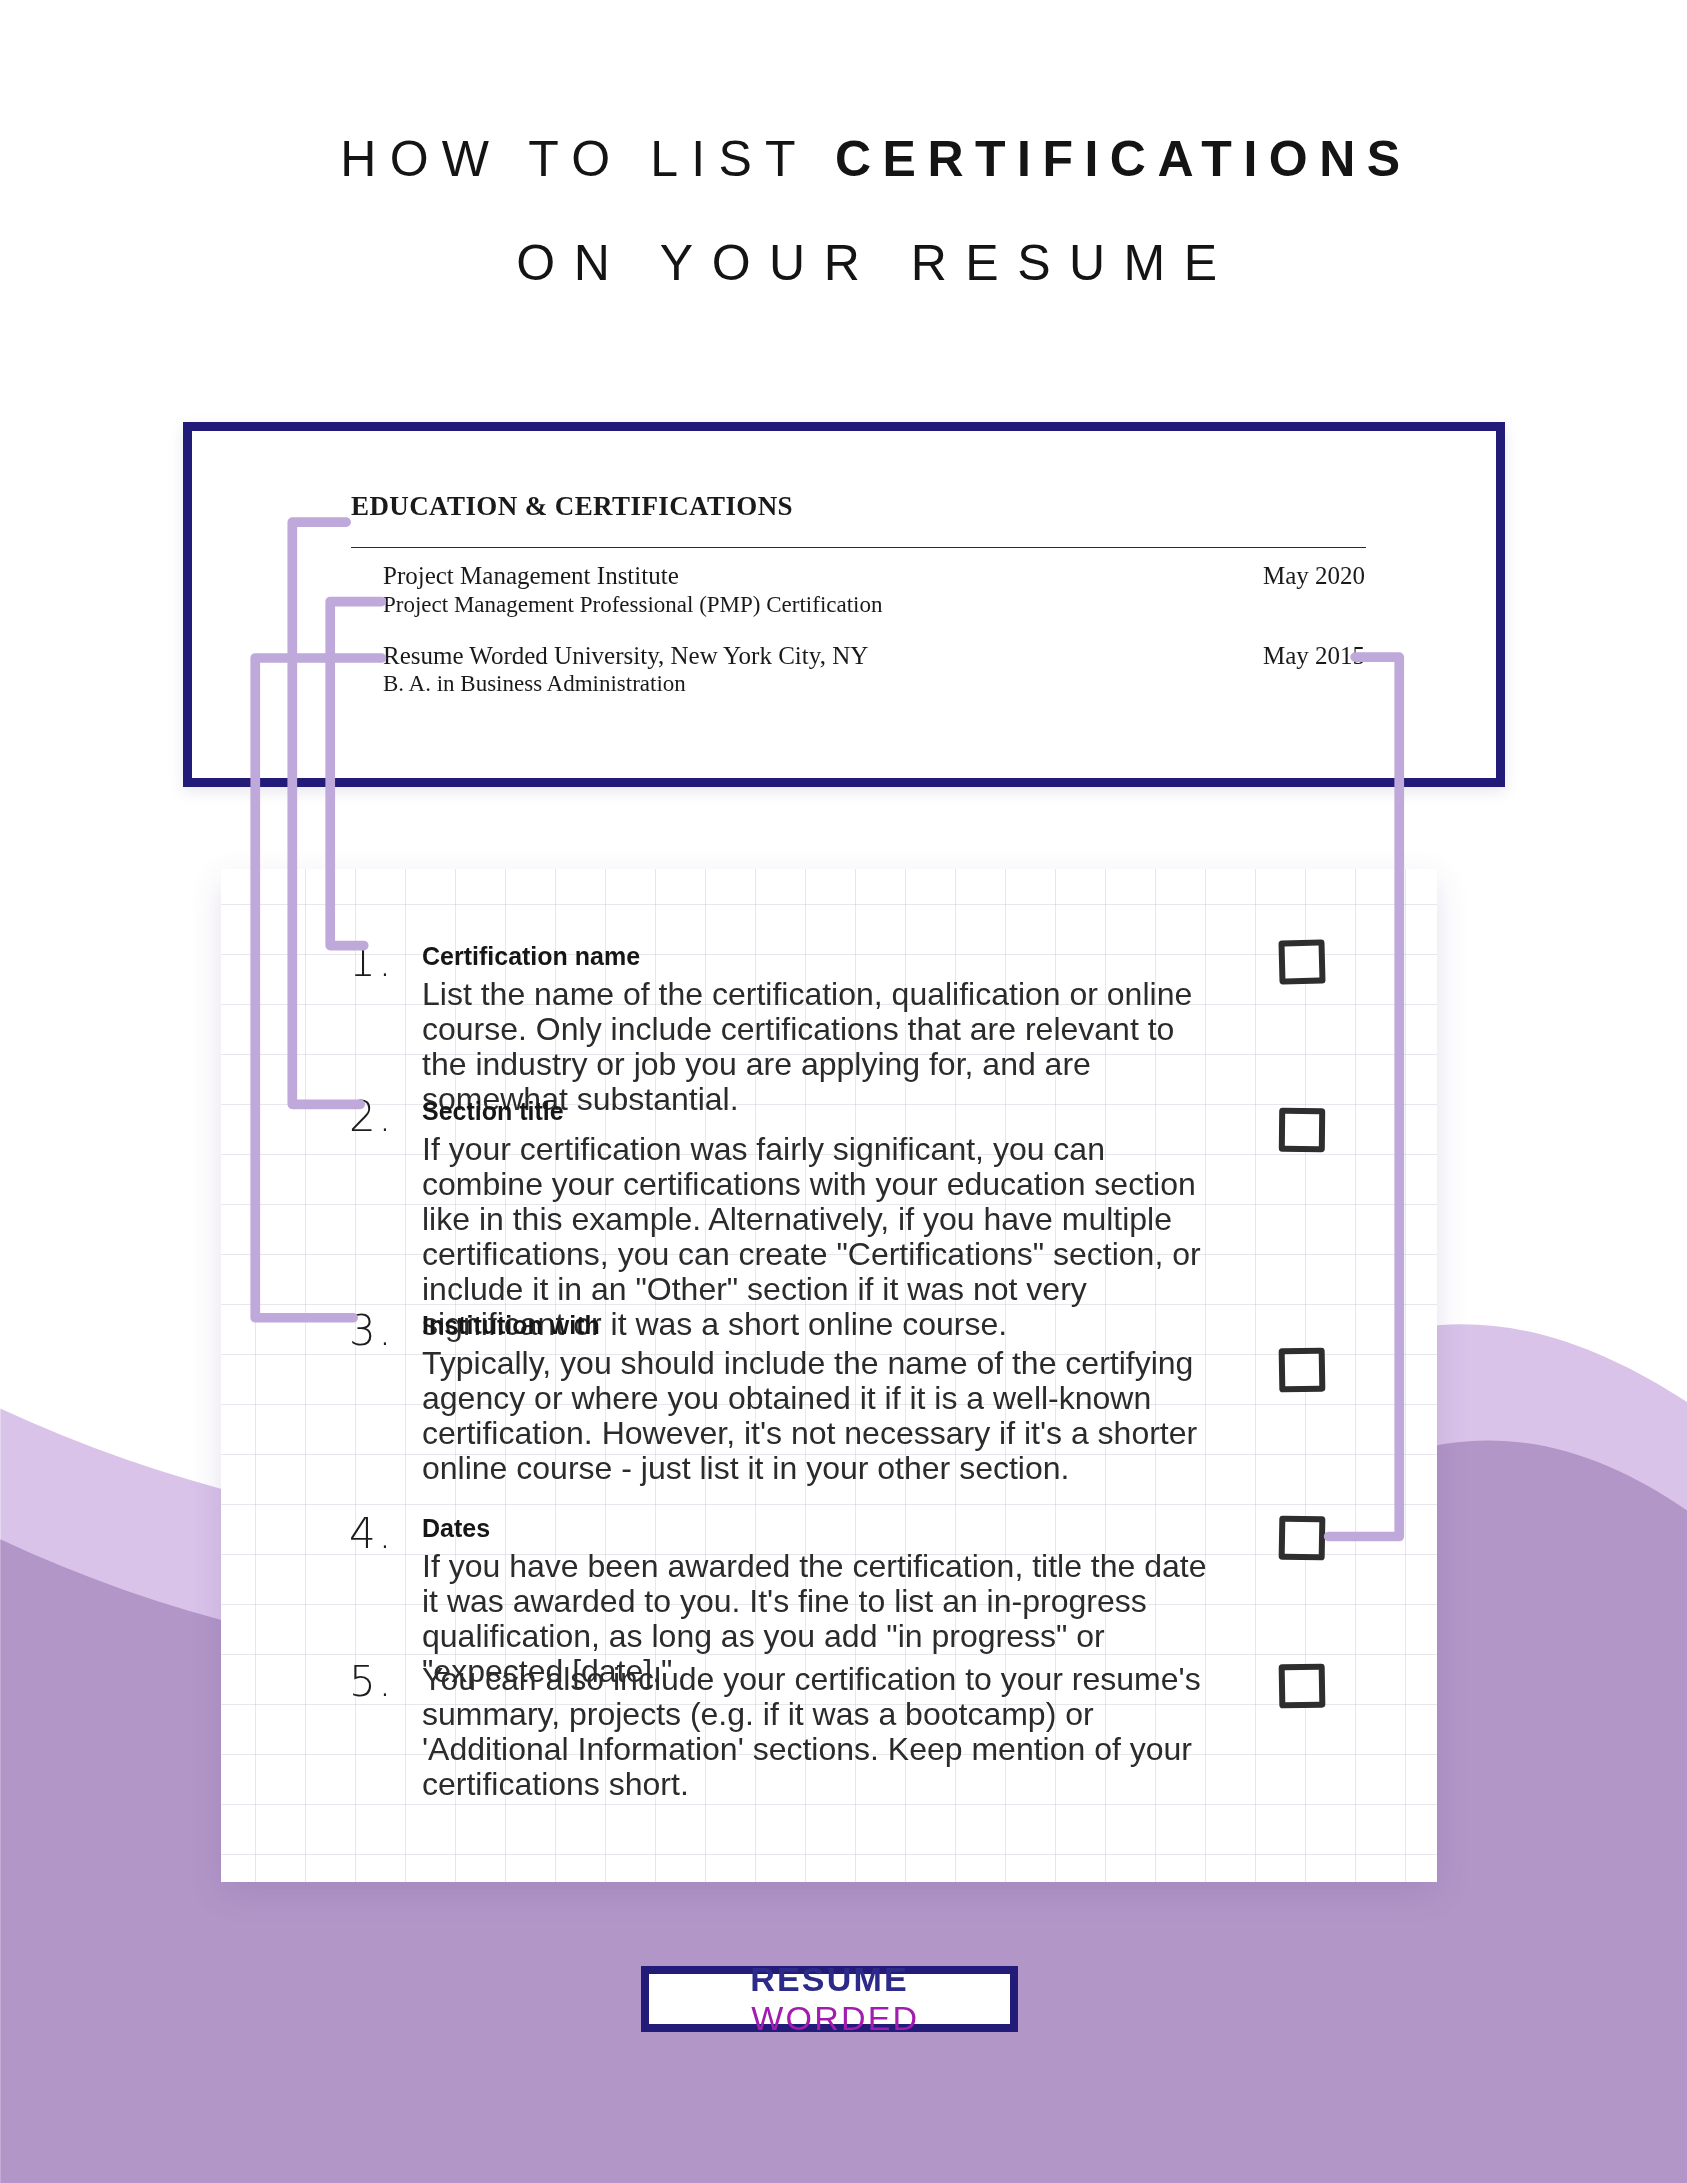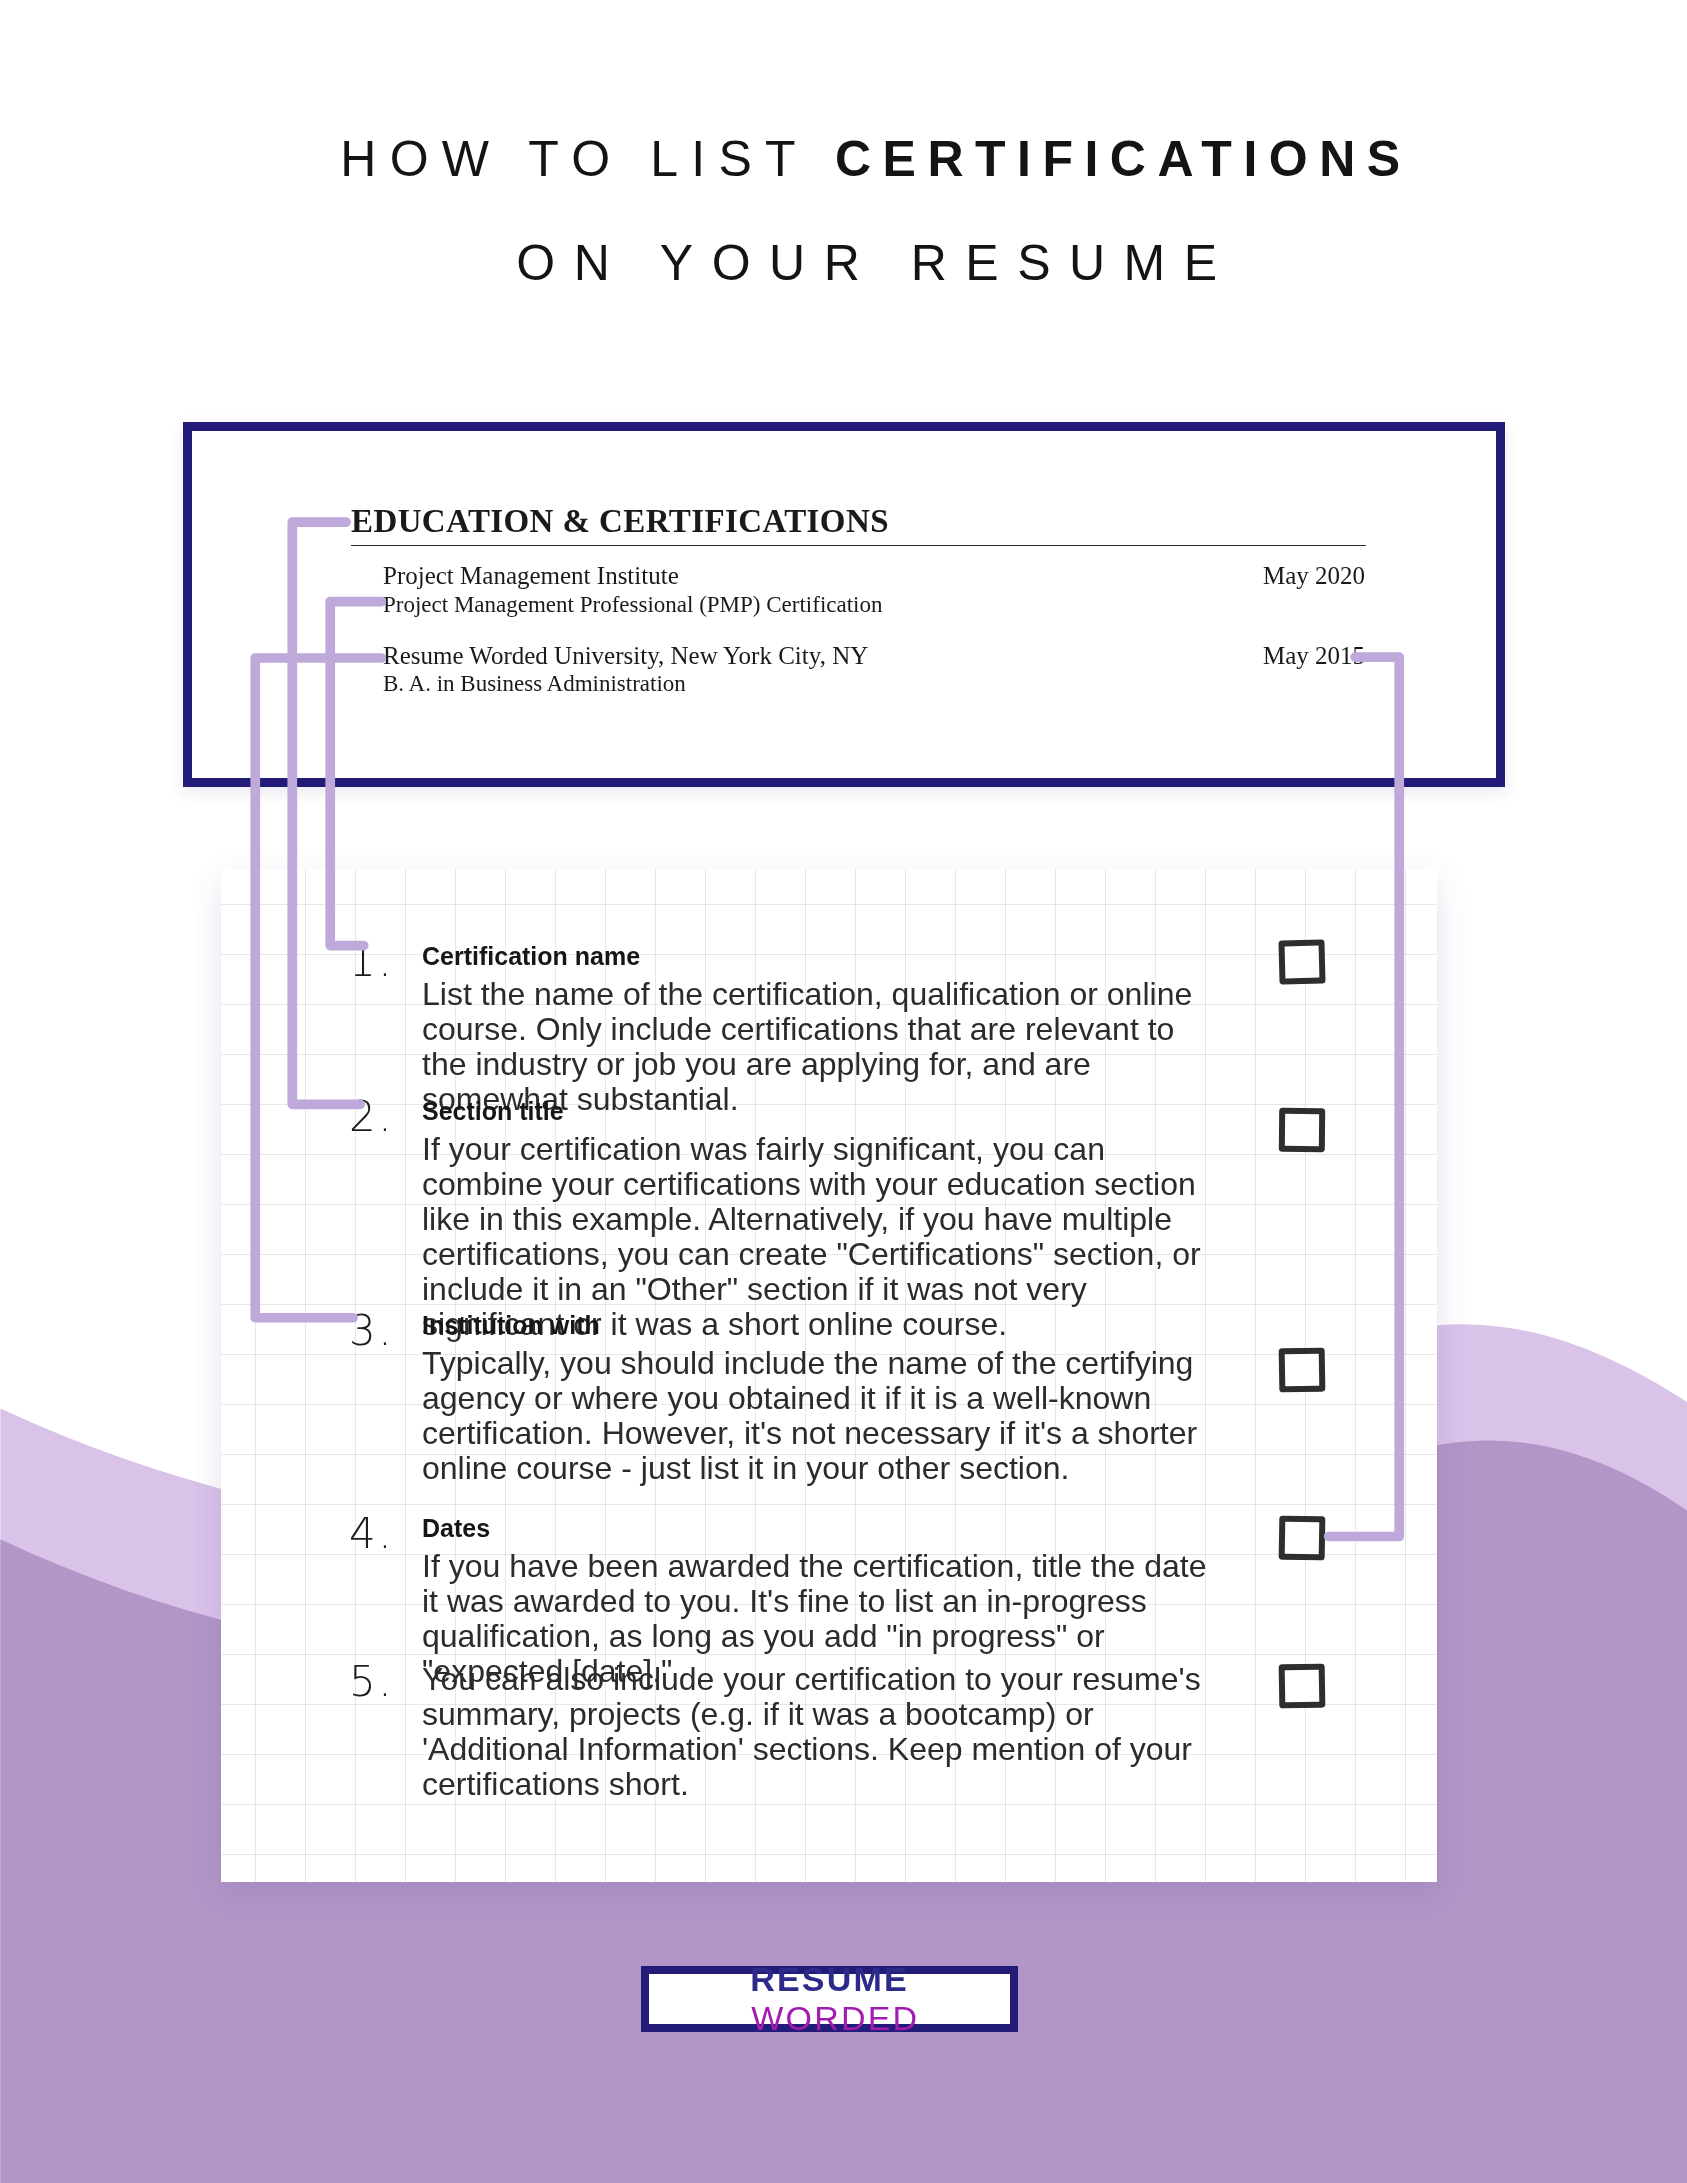--- a/index.html
+++ b/index.html
@@ -14,23 +14,23 @@
     font-size:50px;line-height:1;letter-spacing:13.2px;font-weight:300;z-index:4;padding-left:32px;}
   #title1{top:134px;}
   #title2{top:238px;letter-spacing:18.5px;}
   .title-bold{font-weight:800;letter-spacing:11.5px;}
 
   
   #resume-box{position:absolute;left:183px;top:422px;width:1322px;height:365px;
     box-sizing:border-box;border:9.7px solid #221c78;background:#ffffff;z-index:5;
     box-shadow:0 5.3px 14px rgba(40,30,90,0.10);}
   #resume-inner{position:relative;width:100%;height:100%;font-family:"Liberation Serif", serif;color:#1a1a1a;}
-  #resume-heading{position:absolute;left:159px;top:72px;width:1015px;
-    font-weight:bold;font-size:33px;letter-spacing:0.4px;
-    border-bottom:1.8px solid #2b2b2b;padding-bottom:5px;}
+  #resume-heading{position:absolute;left:159px;top:60px;width:1015px;
+    font-weight:bold;font-size:27px;letter-spacing:0.4px;
+    border-bottom:1.8px solid #2b2b2b;padding-bottom:25px;}
   .r-line{position:absolute;font-size:25px;white-space:nowrap;}
   .r-bold{font-weight:normal;}
   #e1-org{left:191px;top:131px;}
   #e1-date{right:131px;top:131px;}
   #e1-detail{left:191px;top:161px;font-size:23px;}
   #e2-org{left:191px;top:211px;}
   #e2-date{right:131px;top:211px;}
   #e2-detail{left:191px;top:240px;font-size:23px;}
 
   

